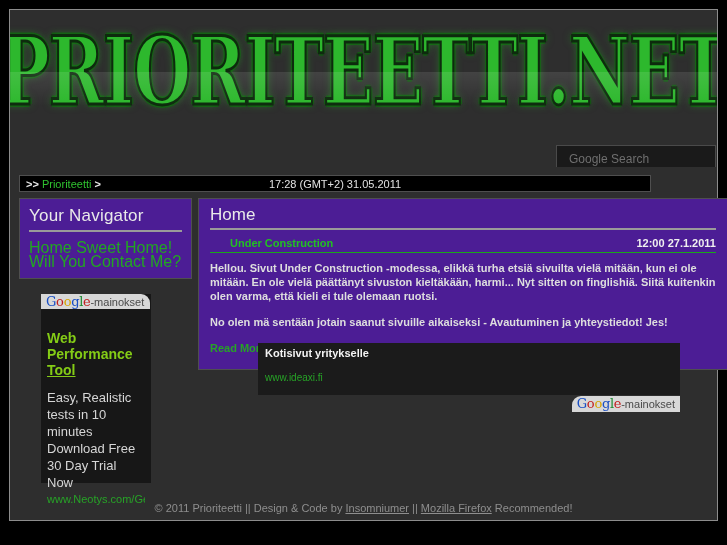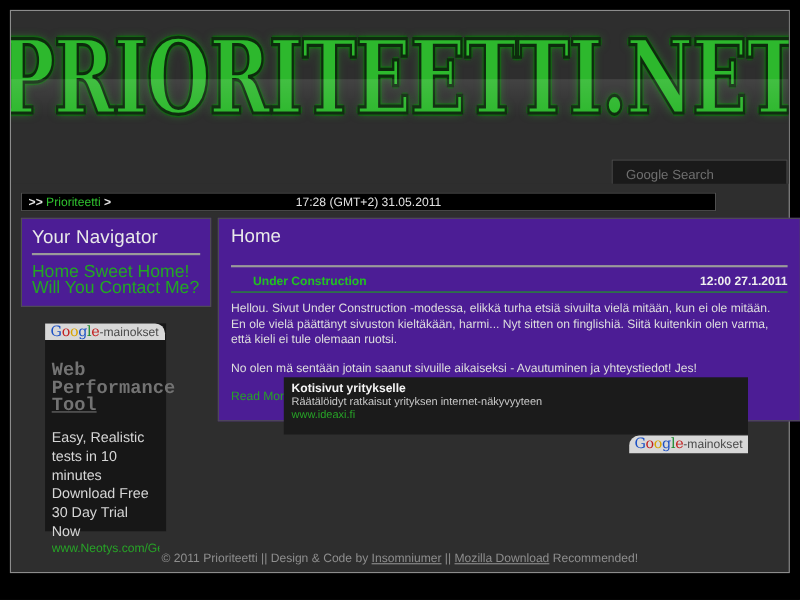--- a/index.html
+++ b/index.html
@@ -203,27 +203,26 @@
   .g-logo .g { color: #1d8a30; }
   #side-ad-body {
     margin-top: 15px;
     width: 110px;
     height: 189px;
     background: #171717;
     padding: 36px 6px 0 6px;
     box-sizing: border-box;
   }
   #side-ad-title {
-    font-size: 17px;
-    font-weight: bold;
-    color: #737373;
+    font-size: 14px;
+    font-weight: bold;
+    color: #84cc16;
     line-height: 16px;
     text-decoration: none;
     display: block;
-    font-family: Liberation Mono, monospace;
   }
   #side-ad-title u { text-decoration: underline; }
   #side-ad-desc {
     font-size: 13px;
     color: #d6d6d6;
     line-height: 17px;
     margin-top: 11px;
   }
   #side-ad-url {
     font-size: 11px;
@@ -242,21 +241,21 @@
     top: 188px;
     width: 530px;
   }
   #main-panel {
     width: 530px;
     padding: 6px 11px 14px 11px;
   }
   #page-title {
     font-size: 17px;
     color: #e9e9e9;
-    padding-bottom: 16px;
+    padding-bottom: 3px;
   }
   #title-rule {
     height: 2px;
     background: #9a9a9a;
     margin-bottom: 7px;
   }
 
   .post-head {
     display: flex;
     justify-content: space-between;
@@ -275,20 +274,21 @@
   }
   .post-rule {
     height: 1px;
     background: #1aa81a;
     margin: 3px 0 8px 0;
   }
   .post-body {
     font-size: 11px;
     color: #dedede;
     line-height: 14px;
+    font-weight: bold;
   }
   .post-body p { margin: 0 0 12px 0; }
   .post-body p:last-child { margin-bottom: 0; }
   .read-more {
     font-size: 11px;
     color: #27a327;
     text-decoration: none;
   }
 
   
@@ -410,26 +410,25 @@
 
         <div class="post-body">
           <p>Hellou. Sivut Under Construction -modessa, elikkä turha etsiä sivuilta vielä mitään, kun ei ole mitään. En ole vielä päättänyt sivuston kieltäkään, harmi... Nyt sitten on finglishiä. Siitä kuitenkin olen varma, että kieli ei tule olemaan ruotsi.</p>
           <p>No olen mä sentään jotain saanut sivuille aikaiseksi - Avautuminen ja yhteystiedot! Jes!</p>
           <a href="#" class="read-more">Read More... Oh, Ya can't. HaHa!</a>
         </div>
       </div>
 
       <div id="main-ad">
         <a href="#" id="main-ad-title">Kotisivut yritykselle</a>
-        <div id="main-ad-desc">Räätälöidyt ratkaisut yrityksen internet-näkyvyyteen</div>
         <a href="#" id="main-ad-url">www.ideaxi.fi</a>
         <div id="main-ad-tag">
           <span class="g-logo"><span class="b">G</span><span class="r">o</span><span class="y">o</span><span class="b">g</span><span class="g">l</span><span class="r">e</span></span><span>-mainokset</span>
         </div>
       </div>
     </div>
 
     <div id="footer">
-      <span>© 2011 Prioriteetti || Design &amp; Code by </span><a href="#">Insomniumer</a><span> || </span><a href="#">Mozilla Download</a><span> Recommended!</span>
+      <span>© 2011 Prioriteetti || Design &amp; Code by </span><a href="#">Insomniumer</a><span> || </span><a href="#">Mozilla Firefox</a><span> Recommended!</span>
     </div>
 
   </div>
 </div>
 
 </body></html>

